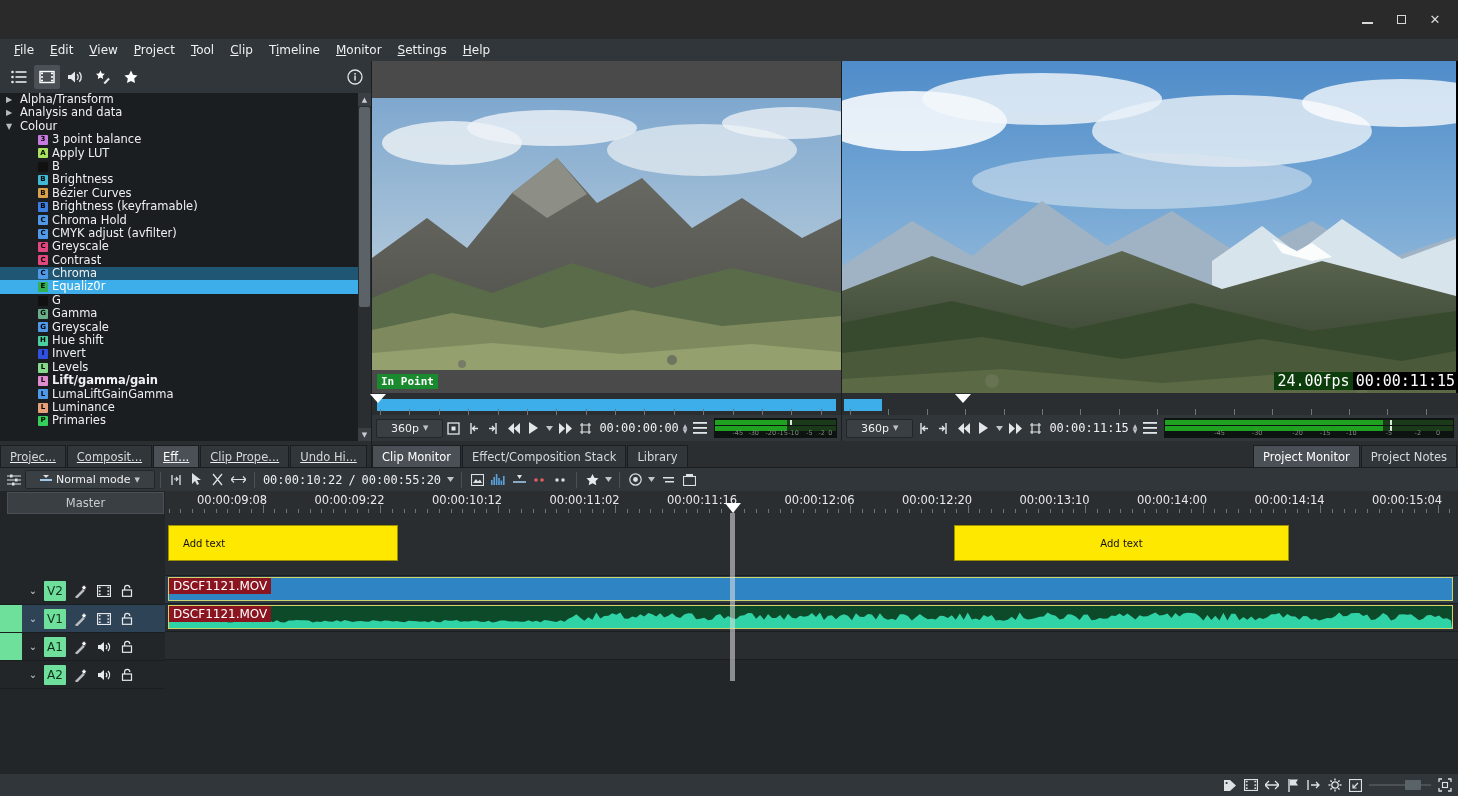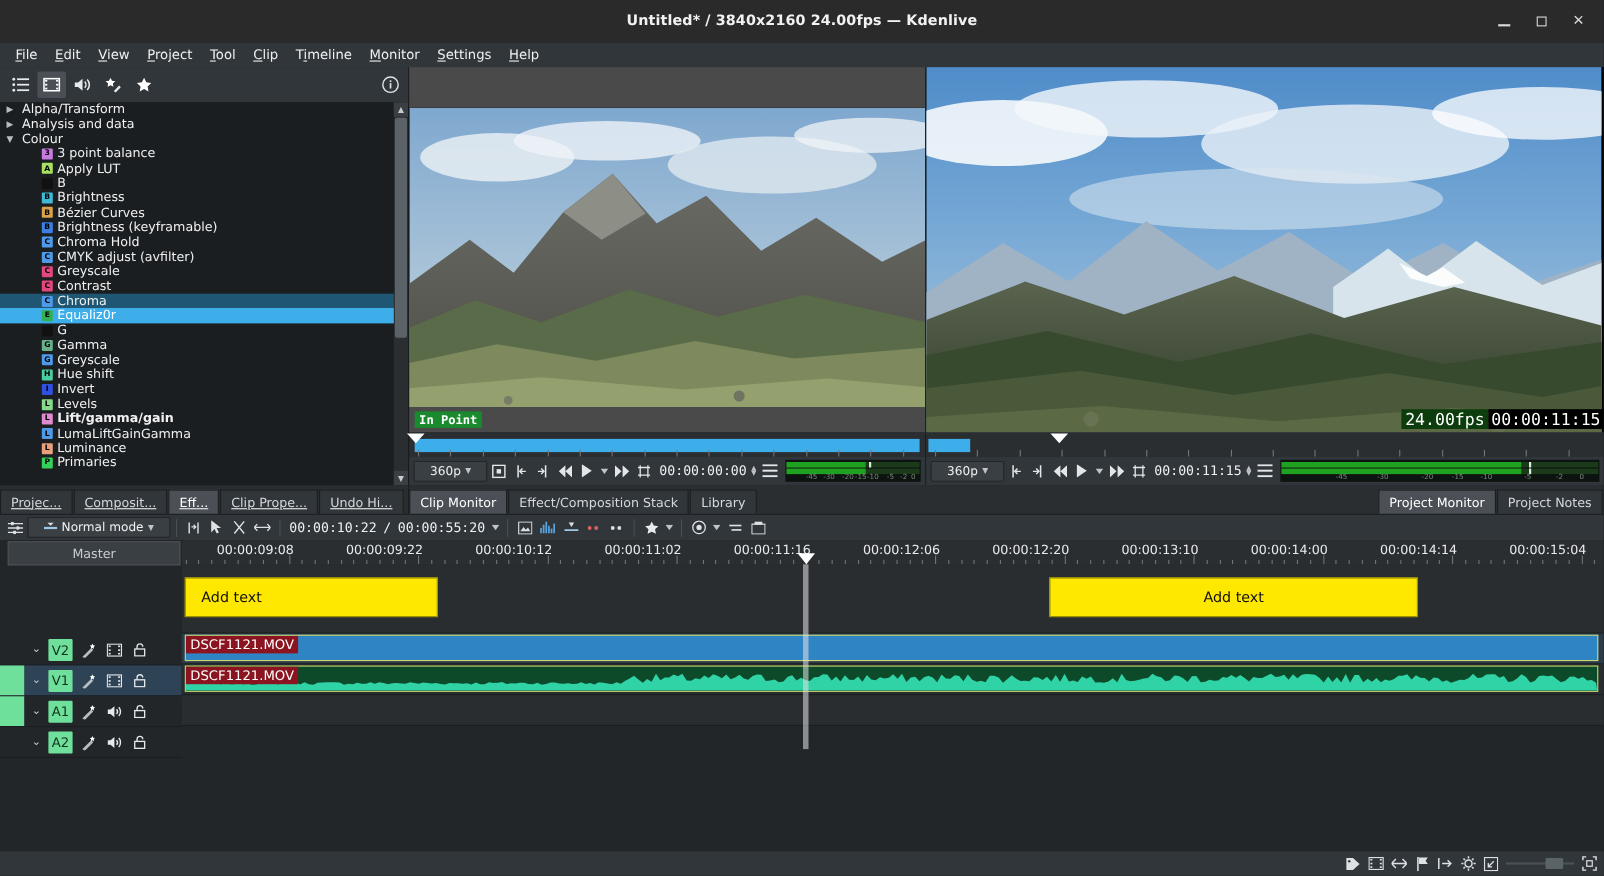--- a/index.html
+++ b/index.html
@@ -118,42 +118,41 @@
   .trackhead { display:flex; align-items:center; height:28px; border-bottom:1px solid #1b1e20; position:relative; }
   .trackhead.active { background:#2f4356; }
   .th-color { width:22px; height:100%; }
   .th-chev { width:22px; display:flex; align-items:center; justify-content:center; color:#c8ccd0; font-size:10px; cursor:pointer; }
   .th-name { width:22px; height:20px; background:#6ee09b; color:#10301c; display:flex; align-items:center; justify-content:center; font-size:12px; font-weight:500; border-radius:1px; }
   .th-icons { display:flex; align-items:center; margin-left:8px; gap:9px; }
   .th-icons .ic { cursor:pointer; display:flex; align-items:center; justify-content:center; width:14px; height:14px; color:#e6e9eb; }
   .tracks { position:relative; }
   .track { position:relative; border-bottom:1px solid #1b1e20; }
   .clip { position:absolute; top:2px; overflow:hidden; }
-  .clip.title { background:#ffe800; border:1px solid #9c8f00; display:flex; align-items:center; color:#111; font-size:13px;text-align:center; }
+  .clip.title { background:#ffe800; border:1px solid #9c8f00; display:flex; align-items:center; color:#111; font-size:10px;text-align:center; }
   .clip.title.left { padding-left:14px; }
   .clip.title.center { justify-content:center; }
   .clip.video { background:#2f84c4; border:1px solid #cfd46a; }
   .clip.audio { background:#0d4a2a; border:1px solid #cfd46a; }
   .cliplabel { position:absolute; left:0; top:0; background:#8a1420; color:#fff; font-size:12px; padding:1px 4px; white-space:nowrap; z-index:3; }
   .waveform { position:absolute; left:0; bottom:0; width:100%; height:100%; }
   .playhead { position:absolute; top:0; width:5px; background:rgba(225,228,230,.55); z-index:6; pointer-events:none; }
   .playhead-head { position:absolute; width:0; height:0; border-left:8px solid transparent; border-right:8px solid transparent; border-top:10px solid #fff; z-index:7; }
   
   .statusbar { height:22px; background:#31363b; display:flex; align-items:center; justify-content:flex-end; padding-right:6px; gap:6px; position:absolute; bottom:0; left:0; right:0; }
   .sb-ic { width:15px; height:15px; display:flex; align-items:center; justify-content:center; cursor:pointer; color:#dde1e4; }
   .zslider { width:62px; height:14px; position:relative; display:flex; align-items:center; }
   .zslider .trk { position:absolute; left:0; right:0; height:2px; background:#4a5056; }
   .zslider .hnd { position:absolute; right:10px; width:16px; height:10px; background:#5a6368; border-radius:1px; }
   svg { display:block; }
 </style>
 </head>
 <body>
 
 <div class="titlebar">
-  <span class="title">Untitled* / 3840x2160 24.00fps — Kdenlive</span>
   <div class="wincontrols">
     <div class="wb">
         <div class="mn"></div>
       </div>
     <div class="wb">
         <div class="sq"></div>
       </div>
     <div class="wb close">✕</div>
   </div>
 </div>

